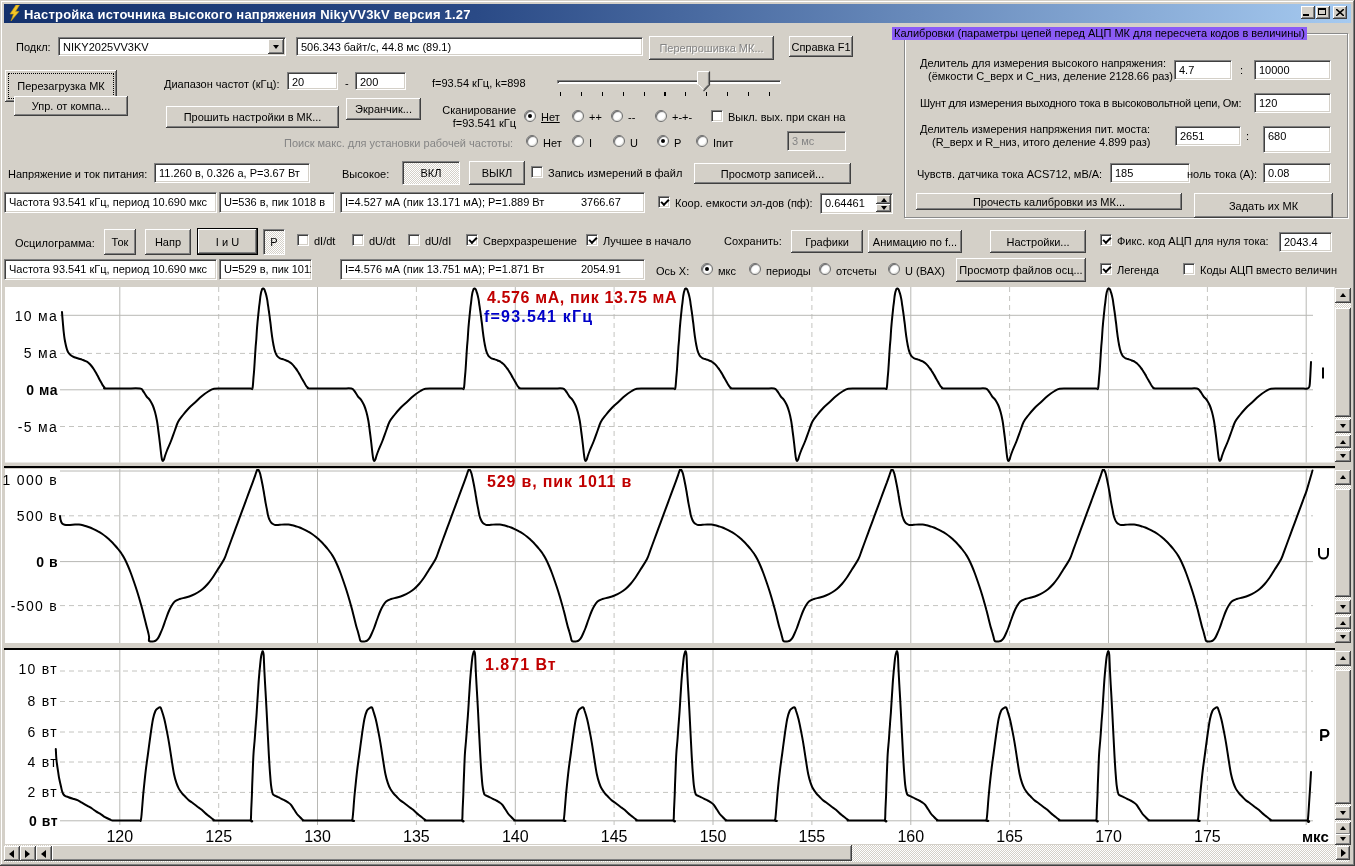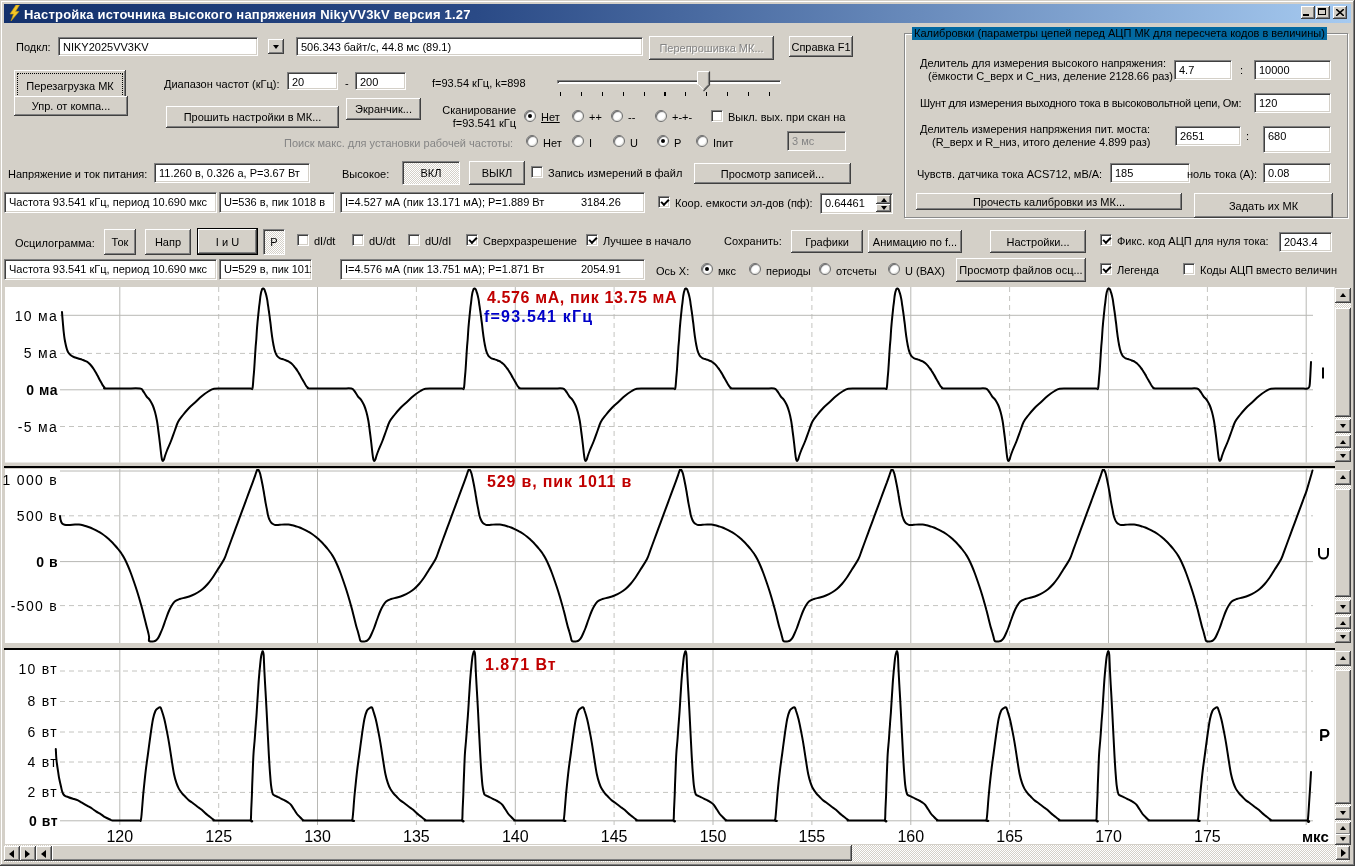--- a/index.html
+++ b/index.html
@@ -36,29 +36,29 @@
 <div class="b" style="left:1316px;top:6px;width:14px;height:13px">
     <div class="abs" style="left:2px;top:2px;width:8px;height:7px;border:1px solid #000;border-top:2px solid #000"></div>
   </div>
 <div class="b" style="left:1333px;top:6px;width:14px;height:13px">
     <svg width="8" height="7" viewBox="0 0 8 7">
       <path d="M0,0 L8,7 M8,0 L0,7" stroke="#000" stroke-width="1.6"></path>
     </svg>
   </div>
 
 <div class="lbl" style="left:16px;top:41px">Подкл:</div>
-<div class="e" style="left:58px;top:37px;width:200px;height:19px">NIKY2025VV3KV</div>
+<div class="e" style="left:58px;top:37px;width:228px;height:19px">NIKY2025VV3KV</div>
 <div class="sb" style="left:268px;top:39px;width:16px;height:15px">
     <div class="td"></div>
   </div>
 <div class="e" style="left:296px;top:37px;width:347px;height:19px">506.343 байт/с, 44.8 мс (89.1)</div>
 <div class="b" style="left:649px;top:36px;width:125px;height:24px;color:#848484;text-shadow:1px 1px 0 #fff">Перепрошивка МК...</div>
 <div class="b" style="left:789px;top:36px;width:64px;height:21px">Справка F1</div>
 
-<div class="b" style="left:14px;top:70px;width:112px;height:32px"><span class="abs" style="left:3px;top:3px;right:3px;bottom:3px;border:1px dotted #000"></span>Перезагрузка МК</div>
+<div class="b" style="left:5px;top:70px;width:112px;height:32px"><span class="abs" style="left:3px;top:3px;right:3px;bottom:3px;border:1px dotted #000"></span>Перезагрузка МК</div>
 <div class="lbl" style="left:164px;top:78px">Диапазон частот (кГц):</div>
 <div class="e" style="left:287px;top:72px;width:51px;height:18px">20</div>
 <div class="lbl" style="left:345px;top:77px">-</div>
 <div class="e" style="left:355px;top:72px;width:51px;height:18px">200</div>
 <div class="lbl" style="left:432px;top:77px">f=93.54 кГц, k=898</div>
 
 <div class="abs" style="left:557px;top:80px;width:224px;height:4px;background:#fff;border:1px solid;border-color:#808080 #fff #fff #808080;box-shadow:inset 1px 1px 0 #404040"></div>
 <svg class="abs" style="left:697px;top:71px" width="14" height="21" viewBox="0 0 14 21">
     <polygon points="0.5,0.5 12.5,0.5 12.5,13.8 6.5,20.2 0.5,13.8" fill="#D4D0C8"></polygon>
     <path d="M0.5,13.8 L0.5,0.5 L12,0.5" fill="none" stroke="#fff" stroke-width="1"></path>
@@ -100,21 +100,21 @@
 <div class="e" style="left:154px;top:163px;width:156px;height:20px">11.260 в, 0.326 а, P=3.67 Вт</div>
 <div class="lbl" style="left:342px;top:168px">Высокое:</div>
 <div class="abs dith" style="left:402px;top:161px;width:58px;height:24px;border:1px solid;border-color:#808080 #fff #fff #808080;box-shadow:inset 1px 1px 0 #404040;display:flex;align-items:center;justify-content:center">ВКЛ</div>
 <div class="b" style="left:469px;top:161px;width:56px;height:24px">ВЫКЛ</div>
 <div class="cb" style="left:531px;top:166px"></div>
 <div class="lbl" style="left:548px;top:167px">Запись измерений в файл</div>
 <div class="b" style="left:694px;top:163px;width:157px;height:21px">Просмотр записей...</div>
 
 <div class="e" style="left:4px;top:192px;width:213px;height:21px">Частота 93.541 кГц, период 10.690 мкс</div>
 <div class="e" style="left:219px;top:192px;width:116px;height:21px">U=536 в, пик 1018 в</div>
-<div class="e" style="left:340px;top:192px;width:305px;height:21px">I=4.527 мА (пик 13.171 мА);  P=1.889 Вт<span class="abs" style="left:240px">3184.26</span></div>
+<div class="e" style="left:340px;top:192px;width:305px;height:21px">I=4.527 мА (пик 13.171 мА);  P=1.889 Вт<span class="abs" style="left:240px">3766.67</span></div>
 <div class="cb ck" style="left:658px;top:196px"></div>
 <div class="lbl" style="left:675px;top:197px">Коор. емкости эл-дов (пф):</div>
 <div class="e" style="left:820px;top:193px;width:73px;height:21px">0.64461</div>
 <div class="sb" style="left:876px;top:195px;width:15px;height:9px">
     <div class="tu"></div>
   </div>
 <div class="sb" style="left:876px;top:204px;width:15px;height:8px">
     <div class="td"></div>
   </div>
 
@@ -154,21 +154,21 @@
 <div class="lbl" style="left:836px;top:265px">отсчеты</div>
 <div class="rb" style="left:888px;top:263px"></div>
 <div class="lbl" style="left:905px;top:265px">U (ВАХ)</div>
 <div class="b" style="left:956px;top:258px;width:130px;height:24px">Просмотр файлов осц...</div>
 <div class="cb ck" style="left:1100px;top:263px"></div>
 <div class="lbl" style="left:1117px;top:264px">Легенда</div>
 <div class="cb" style="left:1183px;top:263px"></div>
 <div class="lbl" style="left:1200px;top:264px">Коды АЦП вместо величин</div>
 
 <div class="gb" style="left:904px;top:33px;width:444px;height:185px"></div>
-<div class="lbl" style="left:912px;top:27px;background:#0369a1;padding:0 2px">Калибровки (параметры цепей перед АЦП МК для пересчета кодов в величины)</div>
+<div class="lbl" style="left:892px;top:27px;background:#8b5cf6;padding:0 2px">Калибровки (параметры цепей перед АЦП МК для пересчета кодов в величины)</div>
 <div class="lbl" style="left:920px;top:57px">Делитель для измерения высокого напряжения:</div>
 <div class="lbl" style="left:928px;top:70px">(ёмкости C_верх и C_низ, деление 2128.66 раз)</div>
 <div class="e" style="left:1174px;top:60px;width:58px;height:20px">4.7</div>
 <div class="lbl" style="left:1240px;top:64px">:</div>
 <div class="e" style="left:1254px;top:60px;width:77px;height:20px">10000</div>
 <div class="lbl" style="left:920px;top:97px;letter-spacing:-0.25px">Шунт для измерения выходного тока в высоковольтной цепи, Ом:</div>
 <div class="e" style="left:1254px;top:93px;width:77px;height:20px">120</div>
 <div class="lbl" style="left:920px;top:123px">Делитель измерения напряжения пит. моста:</div>
 <div class="lbl" style="left:932px;top:136px">(R_верх и R_низ, итого деление 4.899 раз)</div>
 <div class="e" style="left:1175px;top:126px;width:66px;height:20px">2651</div>

